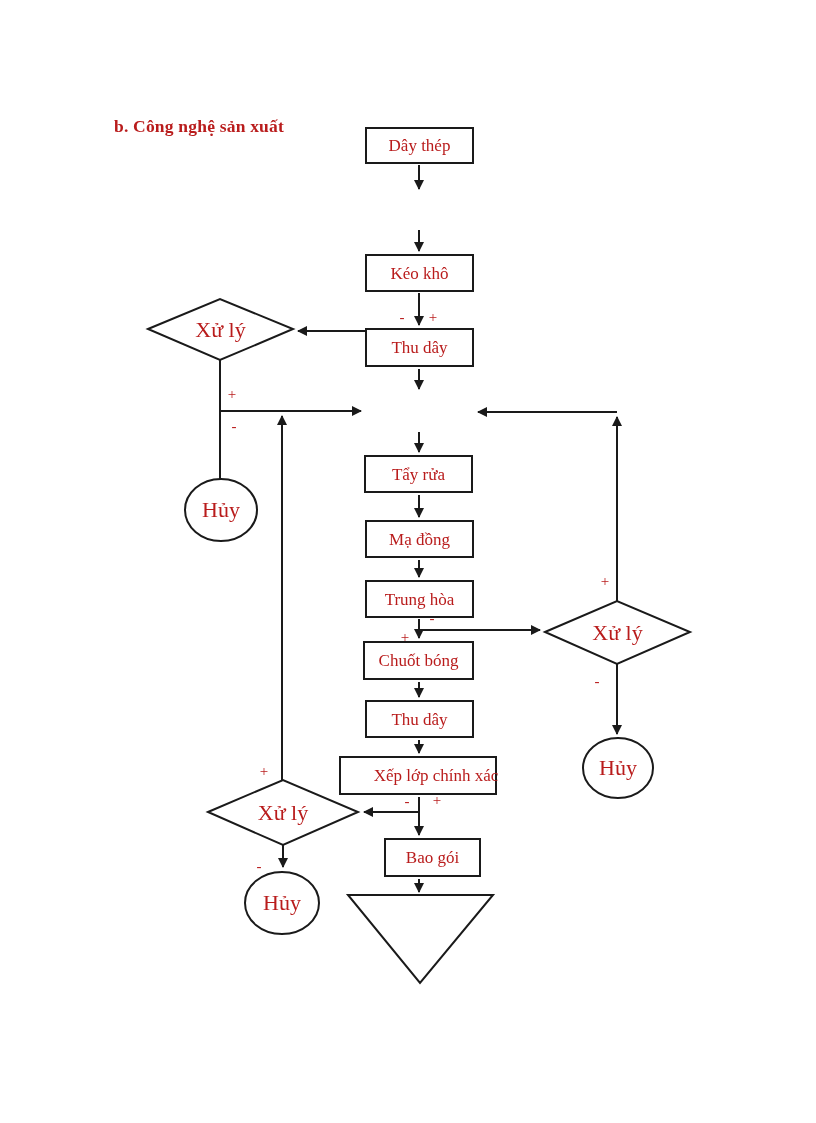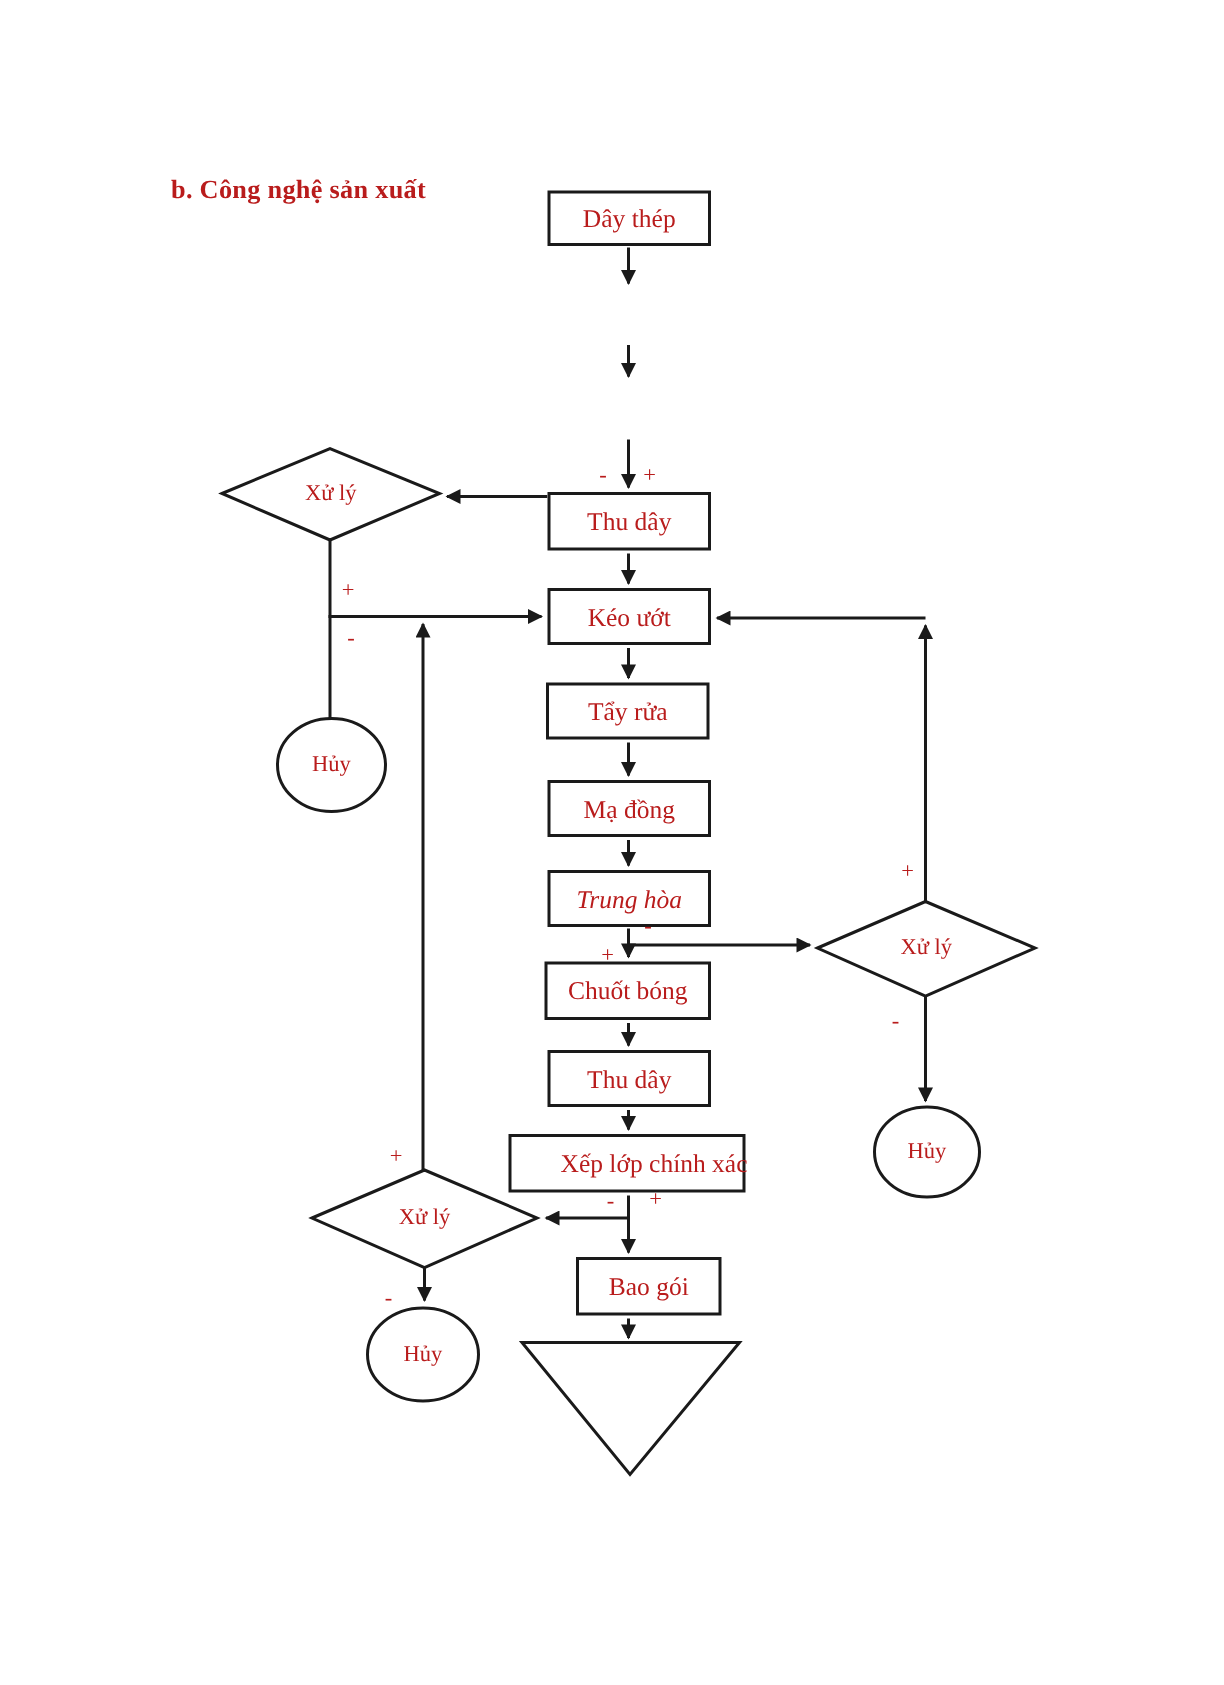--- a/index.html
+++ b/index.html
@@ -18,21 +18,21 @@
     font-size:17.5px;font-weight:bold;letter-spacing:0.2px;
   }
   .pbox{
     position:absolute;box-sizing:border-box;
     border:2px solid #1a1a1a;background:#ffffff;
     display:flex;align-items:center;justify-content:center;
     font-size:17px;line-height:1;white-space:nowrap;
   }
   .shape-label{
     position:absolute;display:flex;align-items:center;justify-content:center;
-    font-size:15px;line-height:1;white-space:nowrap;z-index:3;
+    font-size:22px;line-height:1;white-space:nowrap;z-index:3;
   }
   .pm{
     position:absolute;width:16px;height:16px;
     display:flex;align-items:center;justify-content:center;
     font-size:15px;line-height:1;z-index:3;
   }
 </style>
 </head>
 <body>
 
@@ -92,25 +92,25 @@
 
       <polygon points="348,895 493,895 420,983"></polygon>
     </g>
   </svg>
 
   <div class="layer">
 
     <div class="title">b. Công nghệ sản xuất</div>
 
     <div class="pbox" style="left:365px;top:127px;width:109px;height:37px;">Dây thép</div>
+    <div class="pbox" style="left:365px;top:254px;width:109px;height:38px;">Kéo khô</div>
     <div class="pbox" style="left:365px;top:328px;width:109px;height:39px;">Thu dây</div>
-    <div class="pbox" style="left:365px;top:392px;width:109px;height:38px;">Kéo ướt</div>
     <div class="pbox" style="left:364px;top:455px;width:109px;height:38px;">Tẩy rửa</div>
     <div class="pbox" style="left:365px;top:520px;width:109px;height:38px;">Mạ đồng</div>
-    <div class="pbox" style="left:365px;top:580px;width:109px;height:38px;font-style:italic;">Trung hòa</div>
+    <div class="pbox" style="left:365px;top:580px;width:109px;height:38px;">Trung hòa</div>
     <div class="pbox" style="left:363px;top:641px;width:111px;height:39px;">Chuốt bóng</div>
     <div class="pbox" style="left:365px;top:700px;width:109px;height:38px;">Thu dây</div>
     <div class="pbox" style="left:339px;top:756px;width:158px;height:39px;padding-left:36px;">Xếp lớp chính xác</div>
     <div class="pbox" style="left:384px;top:838px;width:97px;height:39px;">Bao gói</div>
 
     <div class="shape-label" style="left:148px;top:299px;width:145px;height:61px;">Xử lý</div>
     <div class="shape-label" style="left:545px;top:601px;width:145px;height:63px;">Xử lý</div>
     <div class="shape-label" style="left:208px;top:780px;width:150px;height:65px;">Xử lý</div>
 
     <div class="shape-label" style="left:185px;top:479px;width:72px;height:62px;">Hủy</div>

